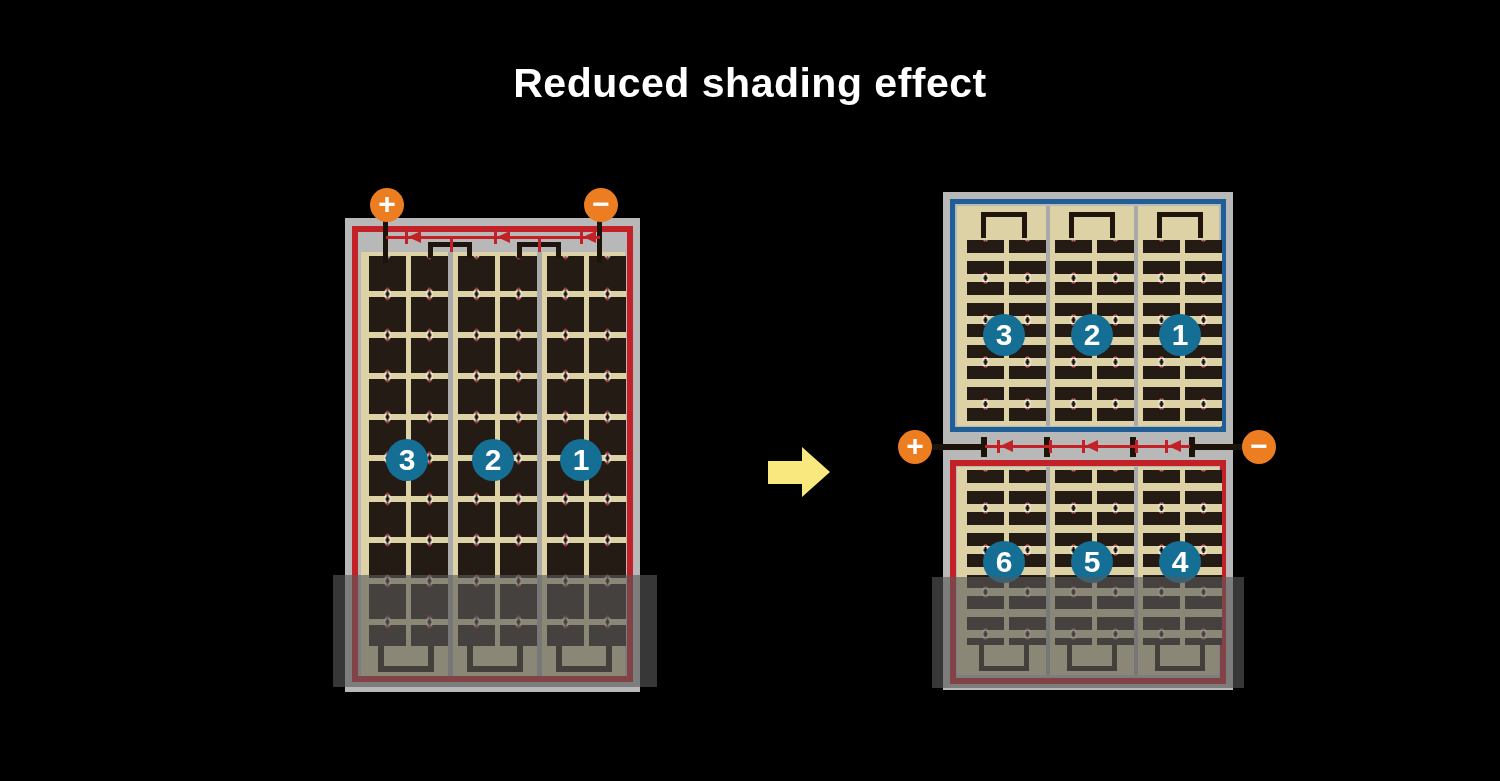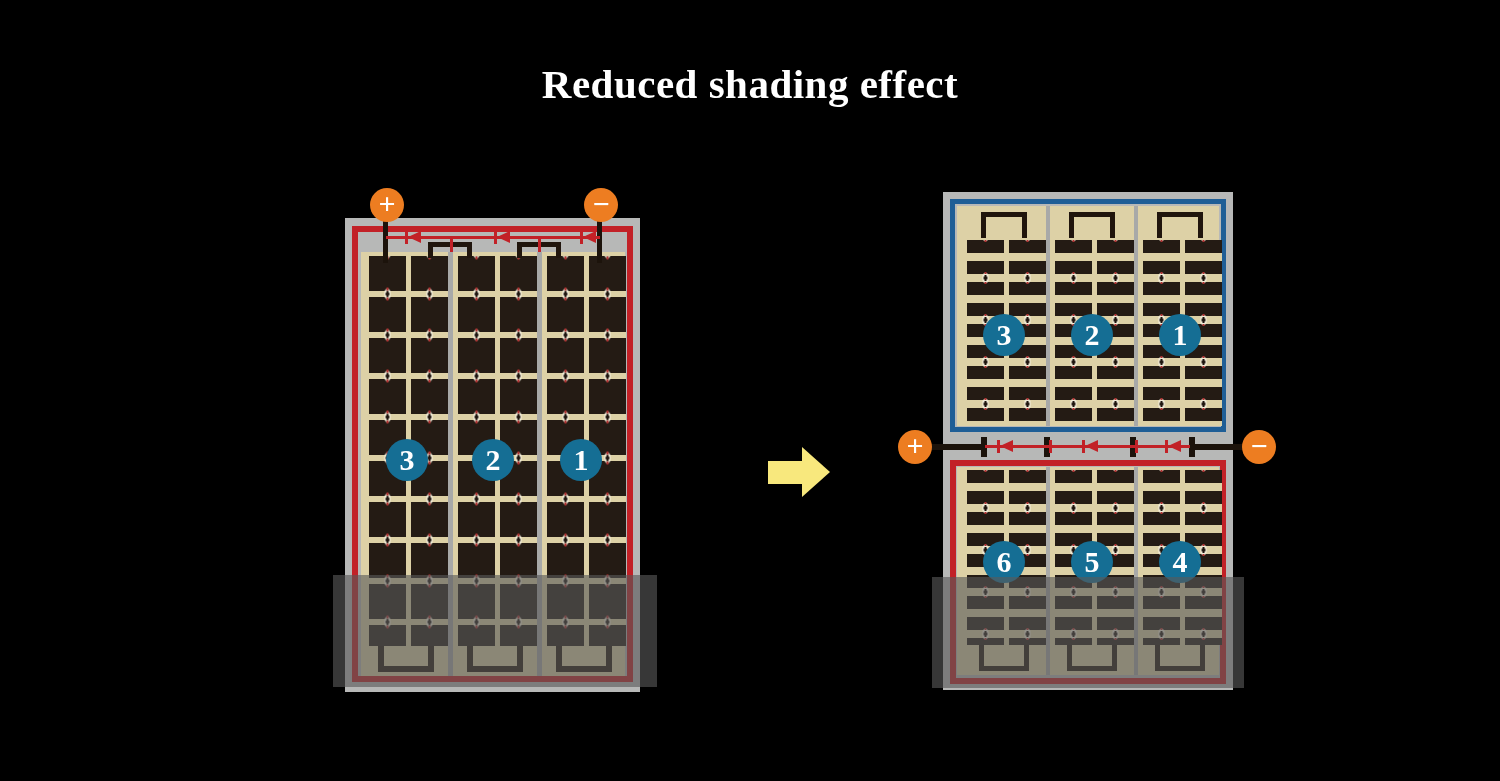--- a/index.html
+++ b/index.html
@@ -1,17 +1,17 @@
 <!DOCTYPE html>
 <html><head>
 <meta charset="utf-8">
 <style>
   html,body{margin:0;padding:0;background:#000;}
   .stage{position:relative;width:1500px;height:781px;background:#000;overflow:hidden;
-         font-family:Liberation Serif, serif;}
+         font-family:Liberation Sans, sans-serif;}
   .title{position:absolute;left:0;right:0;top:60px;margin:0;text-align:center;
          color:#fff;font-size:41px;font-weight:bold;letter-spacing:.5px;}
   .frame{position:absolute;background:#b7b8b7;}
   .bbox{position:absolute;box-sizing:border-box;border:6px solid #c22127;}
   .bbox.blue{border:5px solid #1f5e96;}
   .tan{position:absolute;background:#ddd1a6;}
   .divider{position:absolute;background:#a8a9a8;}
   
   .cells-full{position:absolute;background-color:#ddd1a6;
     background-image:

